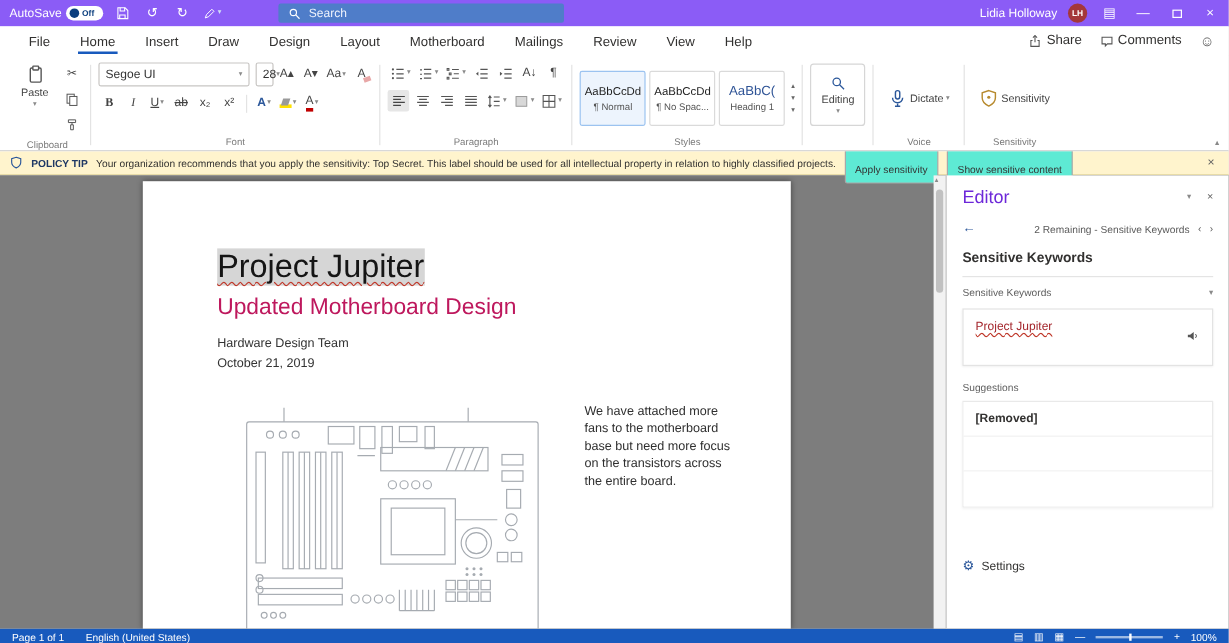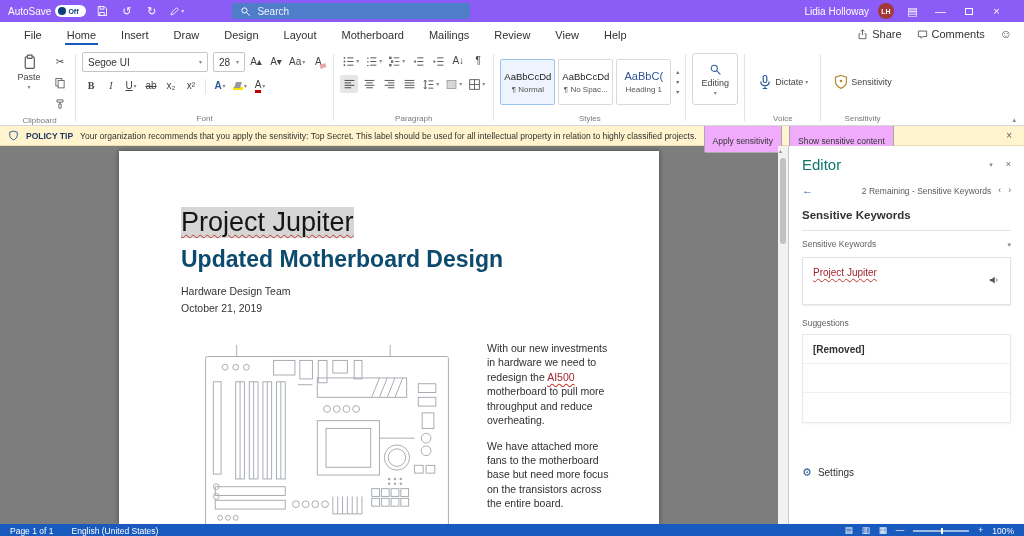--- a/index.html
+++ b/index.html
@@ -14,21 +14,21 @@
   .autosave{display:flex;align-items:center;gap:4px;}
   .toggle{width:31px;height:12px;background:#fff;border-radius:6px;display:flex;align-items:center;gap:2px;padding:0 3px;color:#0b3e7e;font-size:7px;font-weight:bold;}
   .knob{width:8px;height:8px;background:#0b3e7e;border-radius:50%;}
   .tb-btn{background:none;border:none;color:#fff;font-size:11px;min-width:19px;height:22px;display:inline-flex;align-items:center;justify-content:center;gap:1px;}
   .tb-btn .caret{color:#cfe0f7;}
   .tb-title{display:flex;align-items:center;gap:5px;margin-left:34px;white-space:nowrap;}
   .tb-title .caret{color:#cfe0f7;}
   .tb-search{width:238px;height:16px;background:#4f7dc9;border-radius:2px;display:flex;align-items:center;gap:6px;padding:0 8px;margin-left:40px;}
   .tb-search input{flex:1;background:transparent;border:none;outline:none;color:#fff;font-size:10px;font-family:inherit;}
   .tb-search input::placeholder{color:#eef3fc;}
-  .tb-right{margin-left:auto;display:flex;align-items:center;gap:9px;padding-right:18px;}
+  .tb-right{margin-left:auto;display:flex;align-items:center;gap:9px;padding-right:6px;}
   .avatar{width:16px;height:16px;border-radius:50%;background:#a4373a;color:#fff;font-size:7px;font-weight:bold;display:inline-flex;align-items:center;justify-content:center;}
   .boxicon{width:8px;height:7px;border:1px solid #fff;display:inline-block;}
 
   
   .menubar{height:24px;display:flex;align-items:center;padding:0 12px 0 22px;gap:21px;font-size:11px;background:#fff;}
   .mtab{padding:5px 2px 4px;cursor:default;white-space:nowrap;}
   .mtab.active{box-shadow:inset 0 -2px 0 #185abd;}
   .menu-right{margin-left:auto;display:flex;align-items:center;gap:15px;}
   .mbtn{display:flex;align-items:center;gap:4px;color:#323130;}
   .smiley{font-size:12px;color:#555;}
@@ -38,21 +38,21 @@
   .rgroup{display:flex;flex-direction:column;padding:1px 4px 0;}
   .gbody{flex:1;display:flex;}
   .gbody.col{flex-direction:column;justify-content:flex-start;gap:5px;padding-top:3px;}
   .glabel{font-size:8px;color:#7a7a7a;text-align:center;padding:3px 0 2px;white-space:nowrap;}
   .vdiv{width:1px;background:#e3e3e3;margin:6px 2px 4px;}
   .rrow{display:flex;align-items:center;gap:2px;}
   .rbtn{min-width:18px;height:18px;display:inline-flex;align-items:center;justify-content:center;font-size:10px;color:#444;border-radius:2px;gap:1px;padding:0 2px;background:none;border:none;}
   .rbtn.sel{background:#e6e6e6;}
   .combo{border:1px solid #c8c6c4;border-radius:2px;height:20px;display:flex;align-items:center;justify-content:space-between;padding:0 5px;font-size:10px;color:#333;background:#fff;}
   .wfont{width:126px;}
-  .wsize{width:32px;margin-left:3px;justify-content:space-between;}
+  .wsize{width:15px;margin-left:3px;justify-content:space-between;}
   .minidiv{width:1px;height:15px;background:#e3e3e3;margin:0 3px;}
   .bold{font-weight:bold;font-family:"Liberation Serif",serif;}
   .italic{font-style:italic;font-family:"Liberation Serif",serif;}
   .und .u{text-decoration:underline;}
   .strike span{text-decoration:line-through;}
   .effects span.fx{color:#2b579a;font-weight:bold;}
   .clearf{position:relative;}
   .clearf::after{content:"";width:6px;height:4px;background:#e8a7a7;position:absolute;right:1px;bottom:3px;transform:rotate(-20deg);}
   .hl-icon{width:10px;height:8px;border-bottom:3px solid #ffe100;position:relative;display:inline-block;}
   .hl-icon::before{content:"";position:absolute;left:2px;top:0;width:6px;height:6px;background:#9a9a9a;transform:skewX(-18deg);}
@@ -67,43 +67,43 @@
   .stylecard.h1 .sprev{color:#2f5496;font-size:11px;}
   .style-arrows{display:flex;flex-direction:column;gap:4px;margin-left:2px;font-size:6px;color:#666;}
   .editing-btn{width:46px;height:52px;border:1px solid #d6d6d6;border-radius:3px;display:flex;flex-direction:column;align-items:center;justify-content:center;gap:2px;font-size:9px;color:#444;margin-top:4px;background:#fff;}
   .bigbtn{display:flex;align-items:center;gap:2px;font-size:9px;color:#444;padding:4px 6px 0;background:none;border:none;}
   .collapse-ribbon{position:absolute;right:8px;bottom:2px;font-size:7px;color:#888;}
 
   
   .policytip{height:20px;background:#fff4cd;display:flex;align-items:center;gap:7px;padding:0 8px;font-size:8.5px;color:#323130;border-bottom:1px solid #e8dca8;}
   .pt-label{font-weight:bold;color:#1f3864;white-space:nowrap;}
   .pt-msg{white-space:nowrap;overflow:hidden;flex-shrink:1;}
-  .pt-btn{height:15px;background:#f0abfc;border:1px solid #a8a8a8;border-radius:2px;font-size:8.5px;padding:16px 8px;color:#333;white-space:nowrap;}
+  .pt-btn{height:15px;background:#5eead4;border:1px solid #a8a8a8;border-radius:2px;font-size:8.5px;padding:16px 8px;color:#333;white-space:nowrap;}
   .pt-close{margin-left:auto;color:#5f5f5f;font-size:10px;padding:0 4px;background:none;border:none;}
 
   
   .workarea{height:378px;display:flex;background:#7d7d7d;overflow:hidden;}
   .doc-scroll{flex:1;display:flex;justify-content:center;overflow:hidden;}
   .page{width:540px;background:#fff;margin-top:5px;box-shadow:0 0 5px rgba(0,0,0,.45);padding:56px 48px 0 62px;}
   .doc-title{font-size:27px;color:#151515;background:#d6d6d6;text-decoration-line:underline;text-decoration-style:wavy;text-decoration-color:#c0392b;text-decoration-thickness:1px;text-underline-offset:3px;display:inline-block;}
-  .doc-subtitle{font-size:23px;color:#0c4a6e;margin-top:8px;font-weight:bold;}
+  .doc-subtitle{font-size:19px;color:#be185d;margin-top:8px;}
   .doc-meta{margin-top:10px;font-size:10.5px;line-height:1.6;color:#333;}
   .doc-body{display:flex;margin-top:24px;}
   .diagram{width:292px;height:204px;flex:none;}
   .doc-col{width:122px;margin-left:14px;font-size:10.5px;line-height:1.38;color:#2f2f2f;}
   .doc-col p + p{margin-top:11px;}
   .kw{color:#a4262c;text-decoration-line:underline;text-decoration-style:wavy;text-decoration-color:#c0392b;text-underline-offset:2px;}
   .scrollbar{width:10px;background:#f2f2f2;position:relative;}
   .sb-arrow{position:absolute;top:1px;left:1px;font-size:6px;color:#8a8a8a;}
   .sb-thumb{position:absolute;top:12px;left:2px;width:6px;height:86px;background:#c1c1c1;border-radius:3px;display:block;}
 
   
   .editor-panel{width:236px;min-width:236px;background:#fff;border-left:1px solid #c8c8c8;padding:10px 13px 0;display:flex;flex-direction:column;font-size:10px;color:#323130;}
   .ed-head{display:flex;align-items:center;}
-  .ed-title{font-size:15px;color:#0f766e;}
+  .ed-title{font-size:15px;color:#6d28d9;}
   .ed-hicons{margin-left:auto;display:flex;gap:13px;color:#666;font-size:9px;align-items:center;}
   .ed-hicons .caret{font-size:7px;}
   .ed-nav{display:flex;align-items:center;margin-top:12px;color:#5a5a5a;font-size:8.5px;}
   .ed-nav .back{color:#2b579a;font-size:11px;background:none;border:none;}
   .ed-nav-right{margin-left:auto;display:flex;align-items:center;gap:7px;}
   .ed-section{margin-top:13px;font-size:11.5px;font-weight:bold;}
   .ed-hr{border:none;border-top:1px solid #e4e4e4;margin:9px 0 0;}
   .ed-sub{display:flex;align-items:center;margin-top:8px;color:#5f5f5f;font-size:8.5px;}
   .ed-sub .caret{margin-left:auto;font-size:7px;}
   .kw-card{margin-top:8px;border:1px solid #e3e3e3;box-shadow:0 1px 2px rgba(0,0,0,.08);padding:9px 10px;height:48px;display:flex;align-items:flex-start;background:#fff;}
@@ -537,21 +537,20 @@
           <g fill="#a6abb1" stroke="none">
             <circle cx="214" cy="142" r="1.3"></circle>
               <circle cx="220" cy="142" r="1.3"></circle>
               <circle cx="226" cy="142" r="1.3"></circle>
             <circle cx="214" cy="147" r="1.3"></circle>
               <circle cx="220" cy="147" r="1.3"></circle>
               <circle cx="226" cy="147" r="1.3"></circle>
           </g>
         </svg>
         <div class="doc-col">
-          <p><span>With our new investments in hardware we need to redesign the </span><span class="kw">AI500</span><span> motherboard to pull more throughput and reduce overheating.</span></p>
           <p>We have attached more fans to the motherboard base but need more focus on the transistors across the entire board.</p>
         </div>
       </div>
     </div>
   </div>
 
   <div class="scrollbar">
     <span class="sb-arrow">▴</span>
     <span class="sb-thumb"></span>
   </div>

